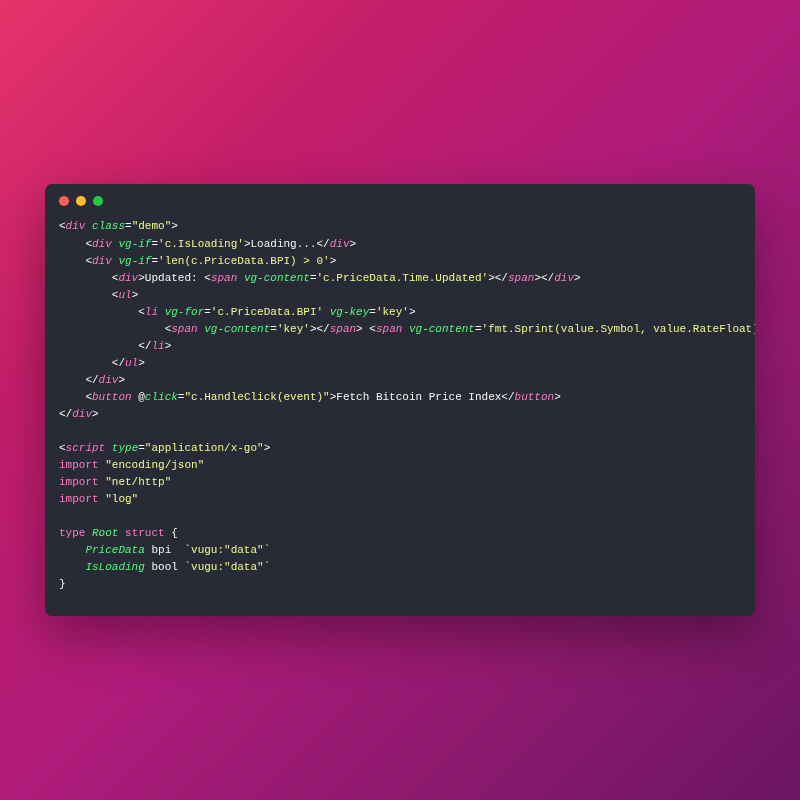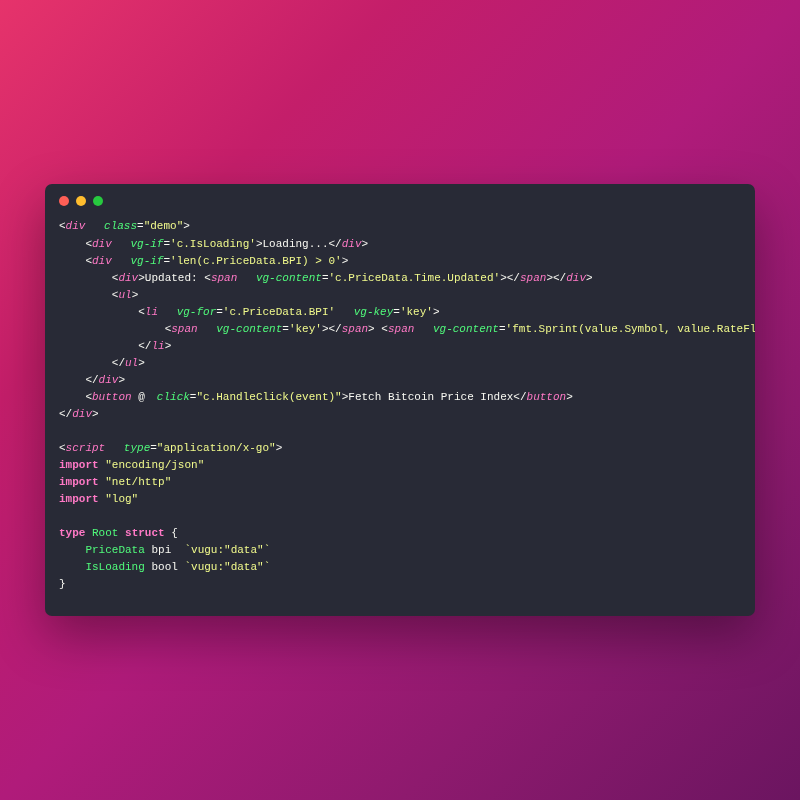--- a/index.html
+++ b/index.html
@@ -32,24 +32,24 @@
     padding: 4px 14px 8px 14px;
     font-size: 11px;
     line-height: 1.55;
     color: #f8f8f2;
     white-space: pre;
     overflow: hidden;
   }
   .c-plain   { color: #f8f8f2; }
   .c-punct   { color: #f8f8f2; }
   .c-tag     { color: #ff79c6; font-style: italic; }
-  .c-attr    { color: #50fa7b; font-style: italic; margin-left: 12px; }
+  .c-attr    { color: #50fa7b; font-style: italic; }
   .c-str     { color: #f1fa8c; }
-  .c-kw      { color: #ff79c6; font-weight: bold; }
-  .c-type    { color: #50fa7b; }
+  .c-kw      { color: #ff79c6; }
+  .c-type    { color: #50fa7b; font-style: italic; }
 </style>
 </head>
 <body>
 
 <div class="window">
   <div class="titlebar">
     <span class="dot red"></span>
     <span class="dot yellow"></span>
     <span class="dot green"></span>
   </div>

